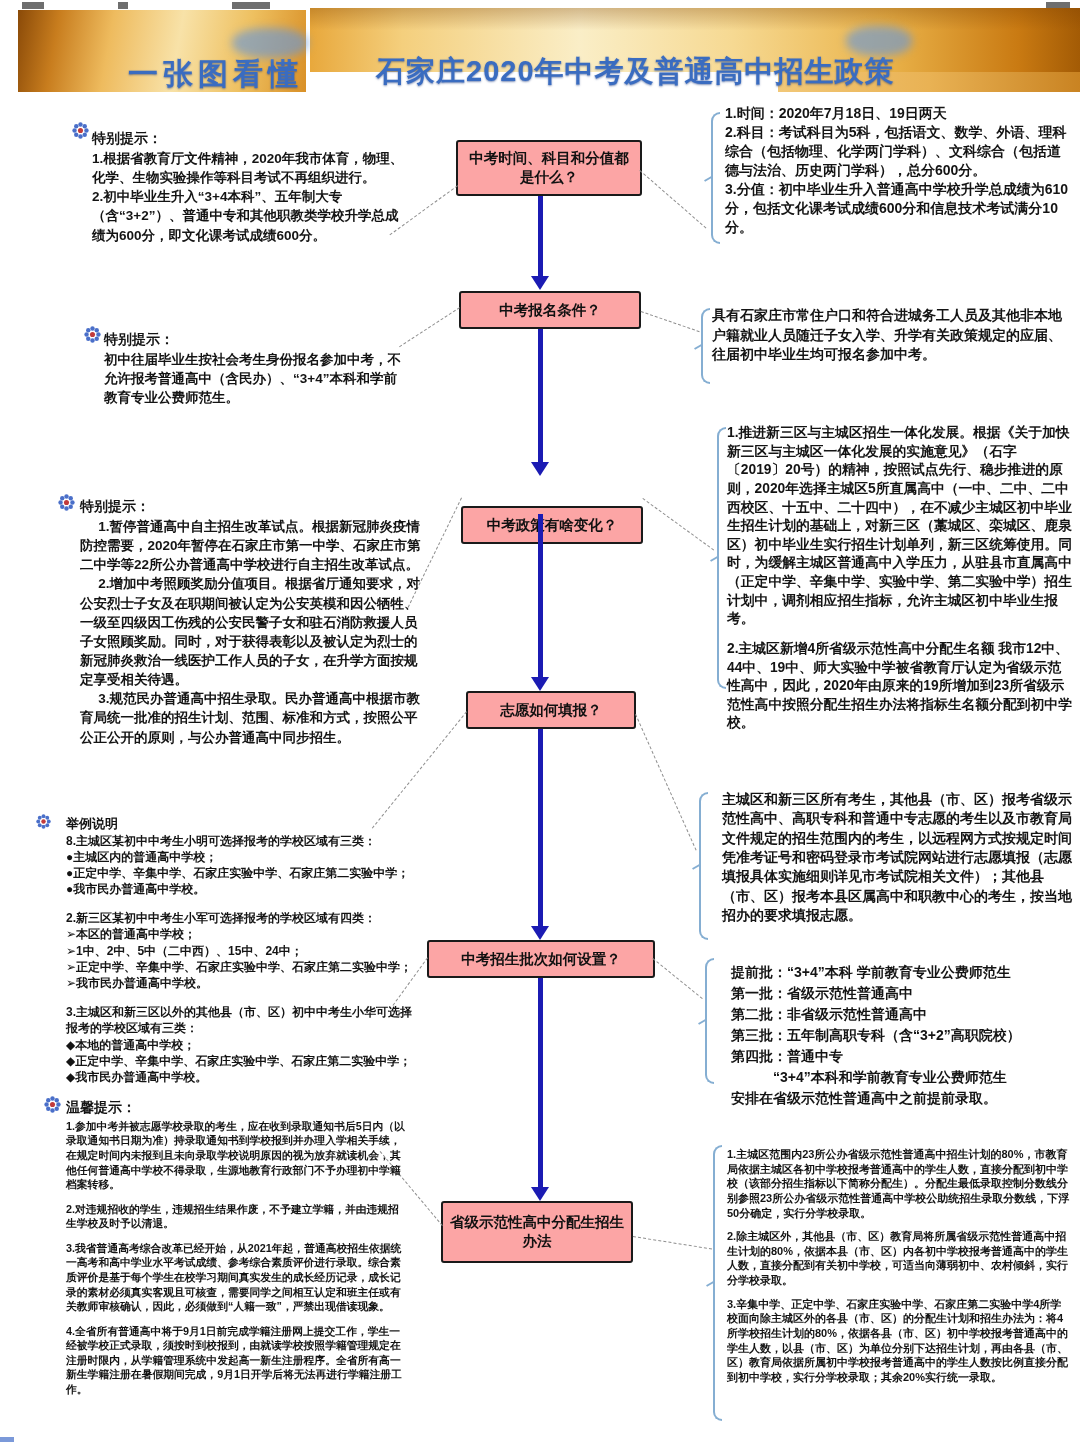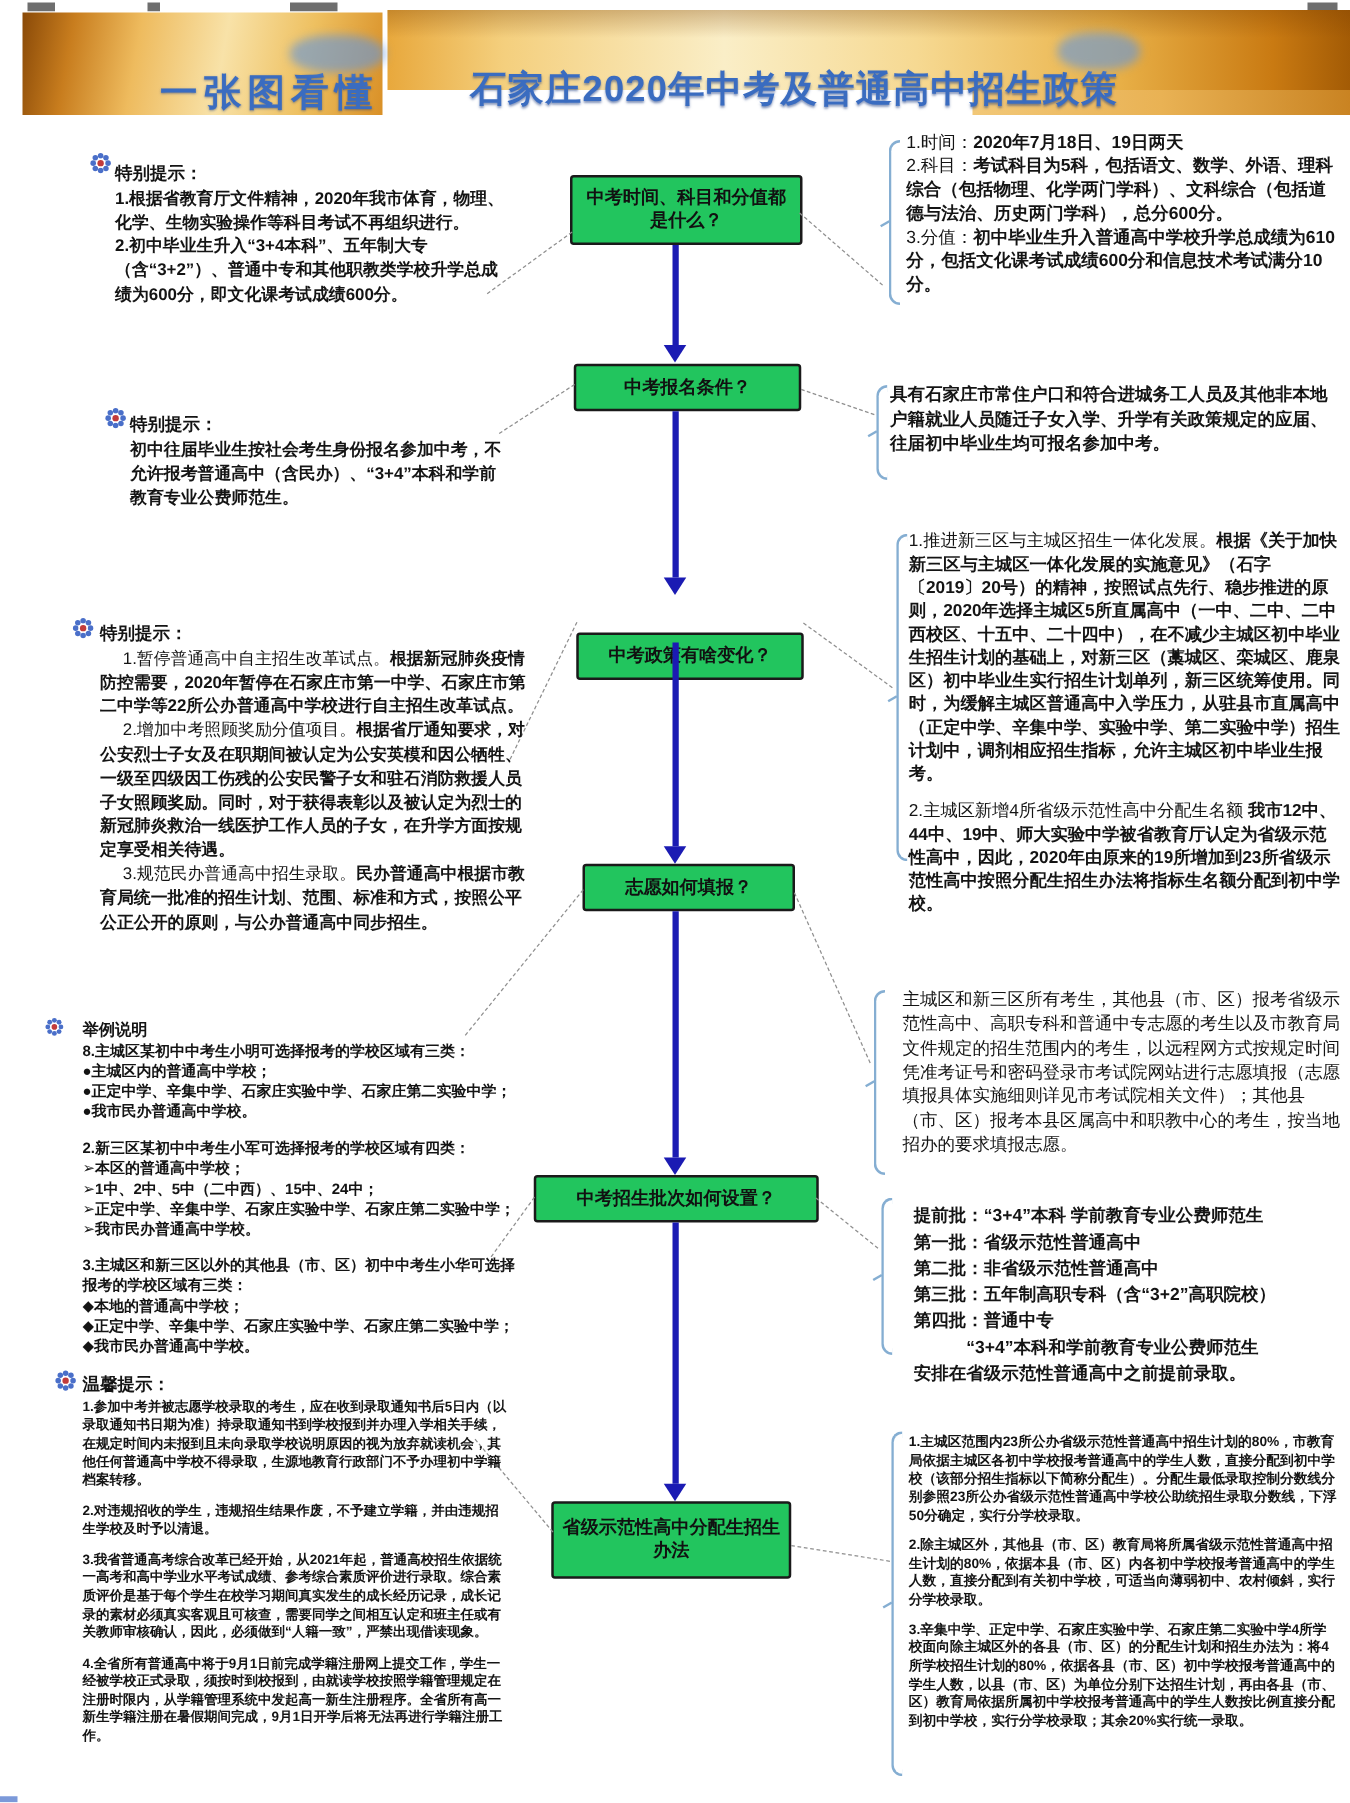--- a/index.html
+++ b/index.html
@@ -15,50 +15,50 @@
       linear-gradient(90deg,#e8a83c 0%,#f4cf7d 12%,#faeec7 35%,#f6d992 55%,#eab34a 75%,#c97a12 92%,#a35b05 100%);}
   .banner-c{left:778px;top:72px;width:302px;height:20px;
     background:linear-gradient(90deg,#f2c878 0%,#e9b254 50%,#c98322 100%);}
   .btitle{position:absolute;font-weight:700;color:#3a6cc0;
     text-shadow:0 1px 2px rgba(30,60,130,.55);white-space:nowrap;margin-top:28px;}
   .blur-blob{position:absolute;background:rgba(100,150,220,.62);filter:blur(4px);border-radius:45%;}
   .artifact{position:absolute;background:#4a4a4a;opacity:.8;}
 
   
   .node{position:absolute;display:flex;align-items:center;justify-content:center;text-align:center;
-    background:#22c55e;border:2px solid #1a1a1a;border-radius:3px;font-weight:700;font-size:14.5px;
+    background:#fca5a5;border:2px solid #1a1a1a;border-radius:3px;font-weight:700;font-size:14.5px;
     color:#111;line-height:1.3;padding:2px 6px;box-sizing:border-box;}
   .vline{position:absolute;width:5px;background:#1b1bb3;}
   .ahead{position:absolute;width:0;height:0;border-left:9px solid transparent;border-right:9px solid transparent;border-top:14px solid #1b1bb3;}
   .cline{position:absolute;height:0;border-top:1.5px dashed #8f8f8f;transform-origin:0 0;}
 
   
   .bracket{position:absolute;width:9px;border:2px solid #85aed2;border-right:none;
     border-radius:10px 0 0 10px;box-sizing:border-box;}
   .bracket::after{content:"";position:absolute;left:-9px;top:50%;width:8px;height:0;
     border-top:2px solid #85aed2;transform:rotate(-30deg);}
 
   
   .tb{position:absolute;color:#141414;}
   .tb p{margin:0;}
   .bh{font-weight:700;}
-  .lead{font-weight:400;}
+  .lead{font-weight:700;}
   .lblock{font-weight:600;}
   .l12{font-size:13.5px;line-height:1.42;}
   .l3{font-size:13.5px;line-height:1.42;}
   .l3 p{text-indent:1.35em;}
   .l4{font-size:12px;line-height:1.35;}
   .l4 .sect{margin-bottom:13px;}
   .l5{font-size:10.8px;line-height:1.35;}
   .l5 p{margin-bottom:10px;}
   .r1{font-size:14px;line-height:1.36;font-weight:600;}
   .r2{font-size:14px;line-height:1.4;font-weight:700;}
   .r3{font-size:13.8px;line-height:1.35;font-weight:600;}
   .r3 .p2{margin-top:11px;}
-  .r4{font-size:14px;line-height:1.38;font-weight:400;}
+  .r4{font-size:14px;line-height:1.38;font-weight:700;}
   .r5{font-size:14px;line-height:1.5;font-weight:700;}
   .r6{font-size:11px;line-height:1.33;font-weight:600;}
   .r6 p{margin-bottom:9px;}
   .heading14{font-size:14px;}
   .heading13{font-size:13px;}
   .bullet-ic{position:absolute;}
 </style>
 </head>
 <body>
 

